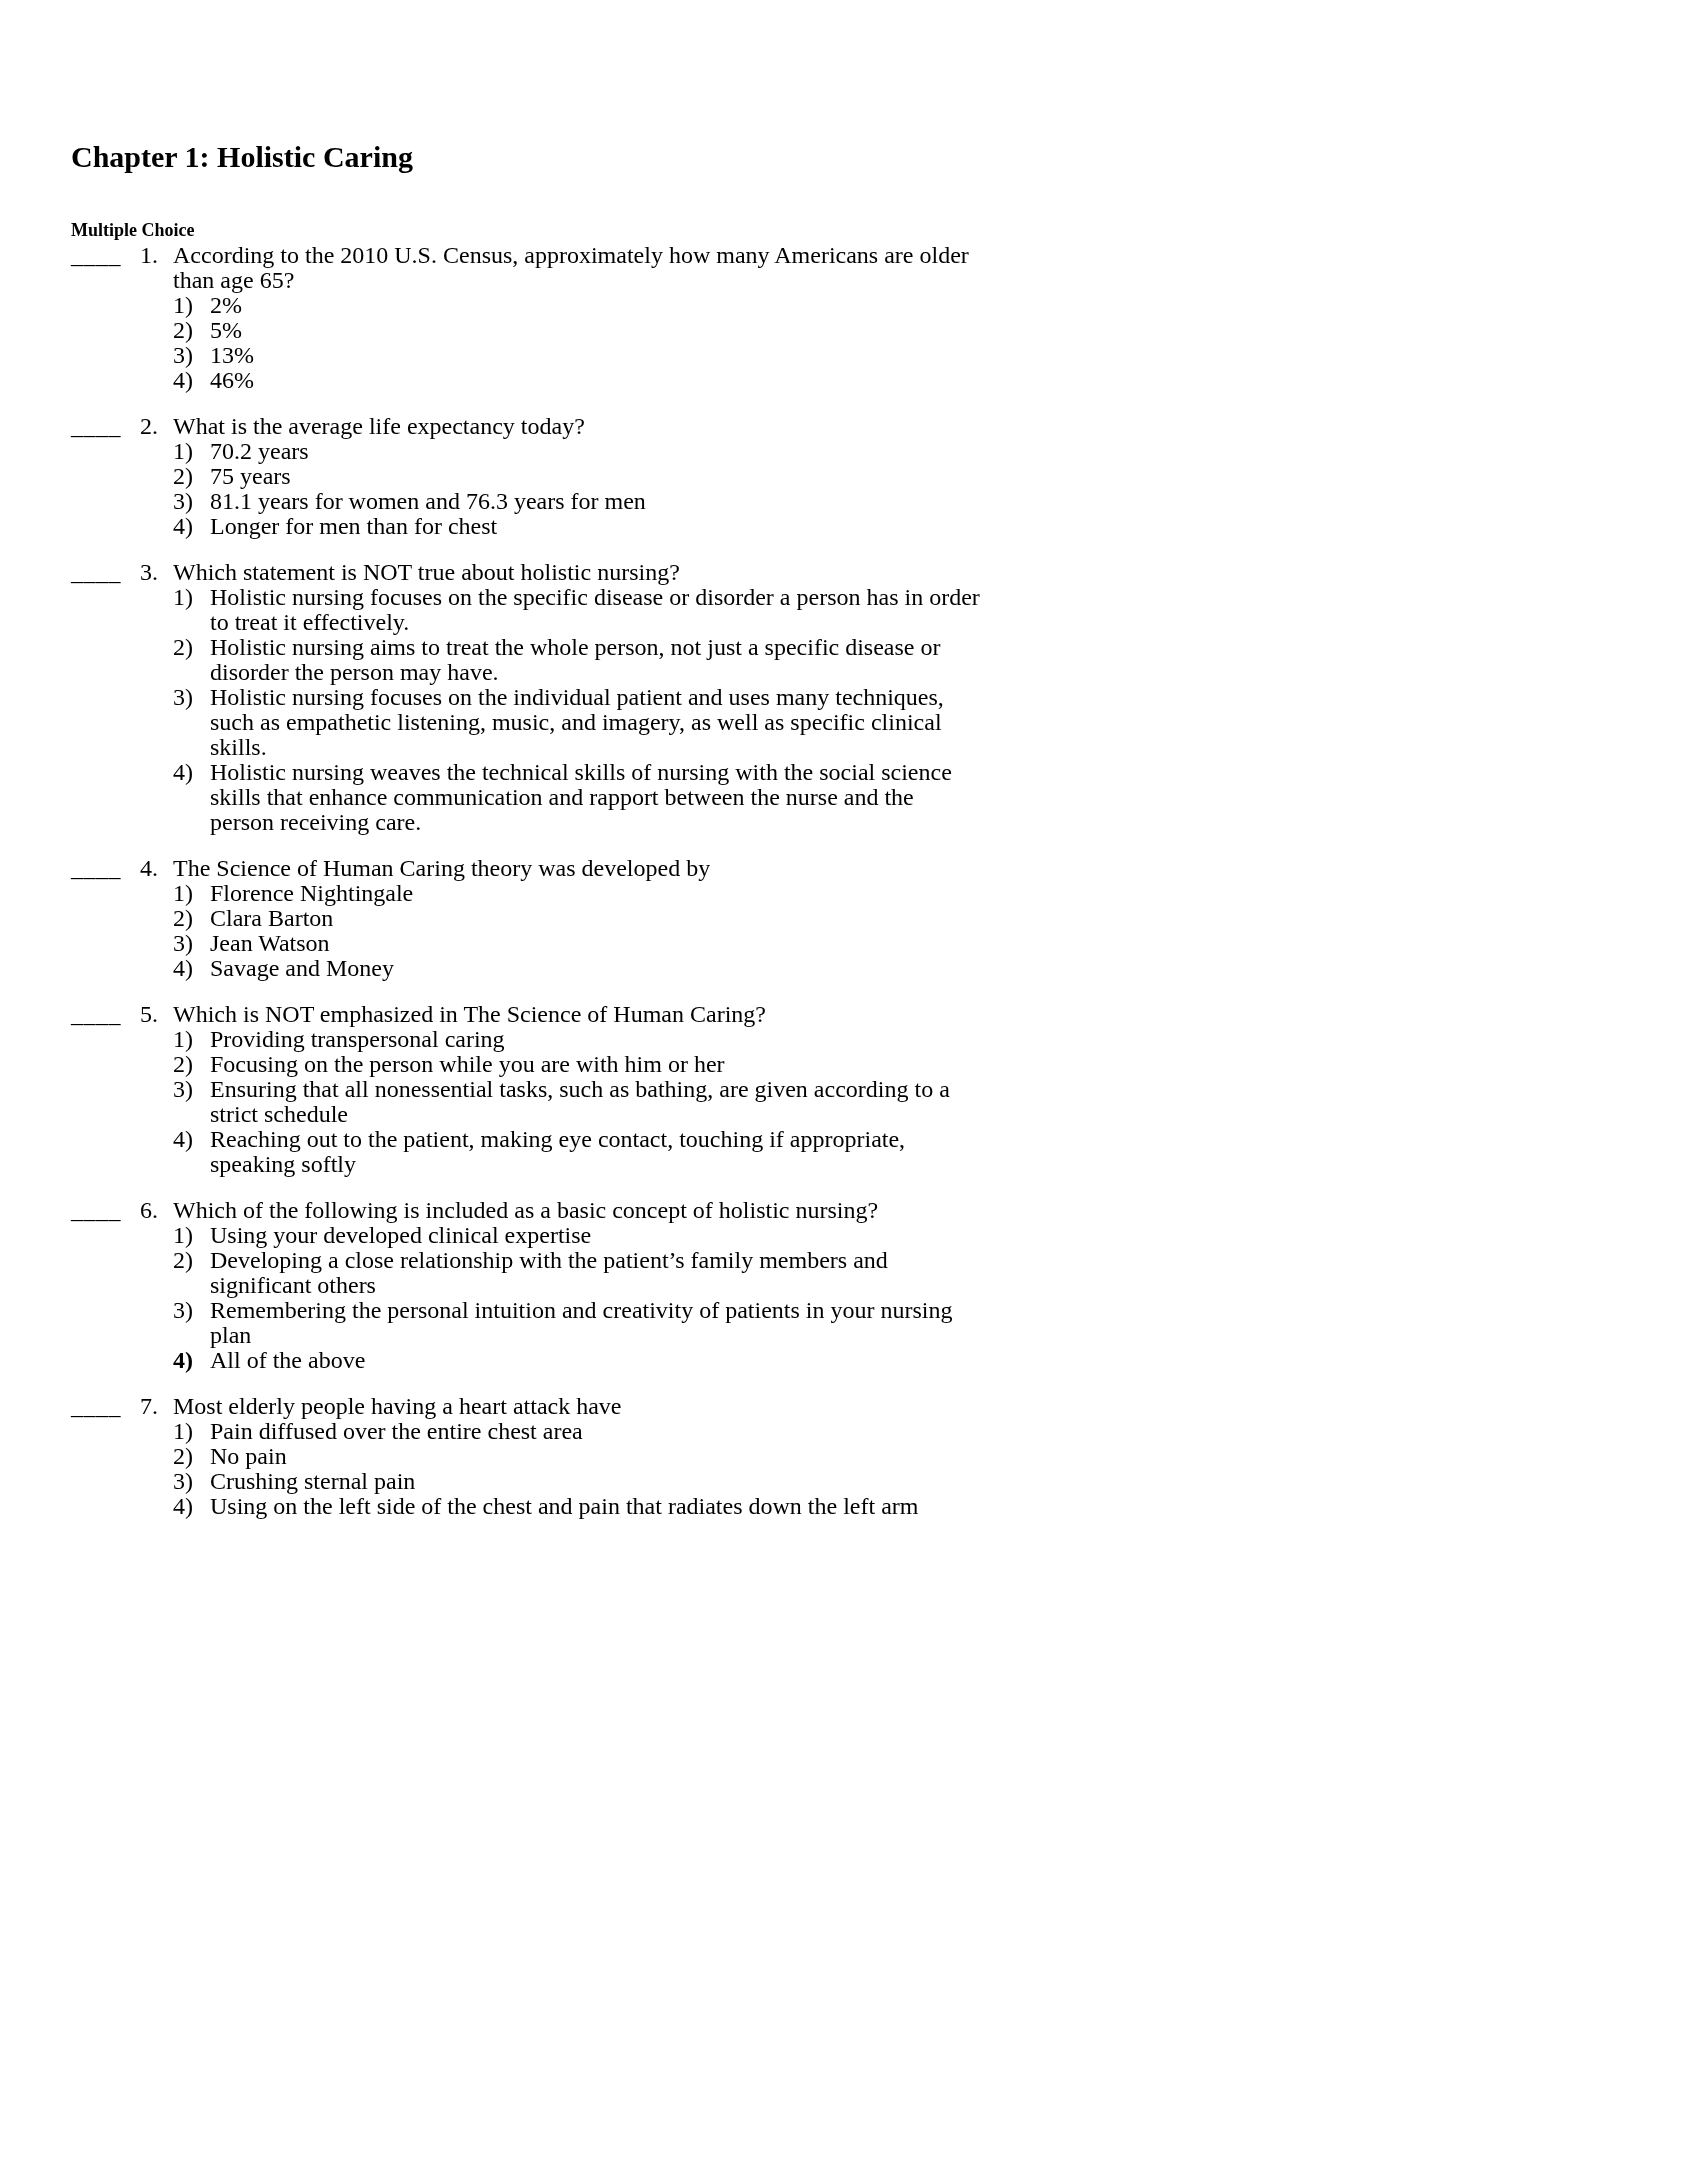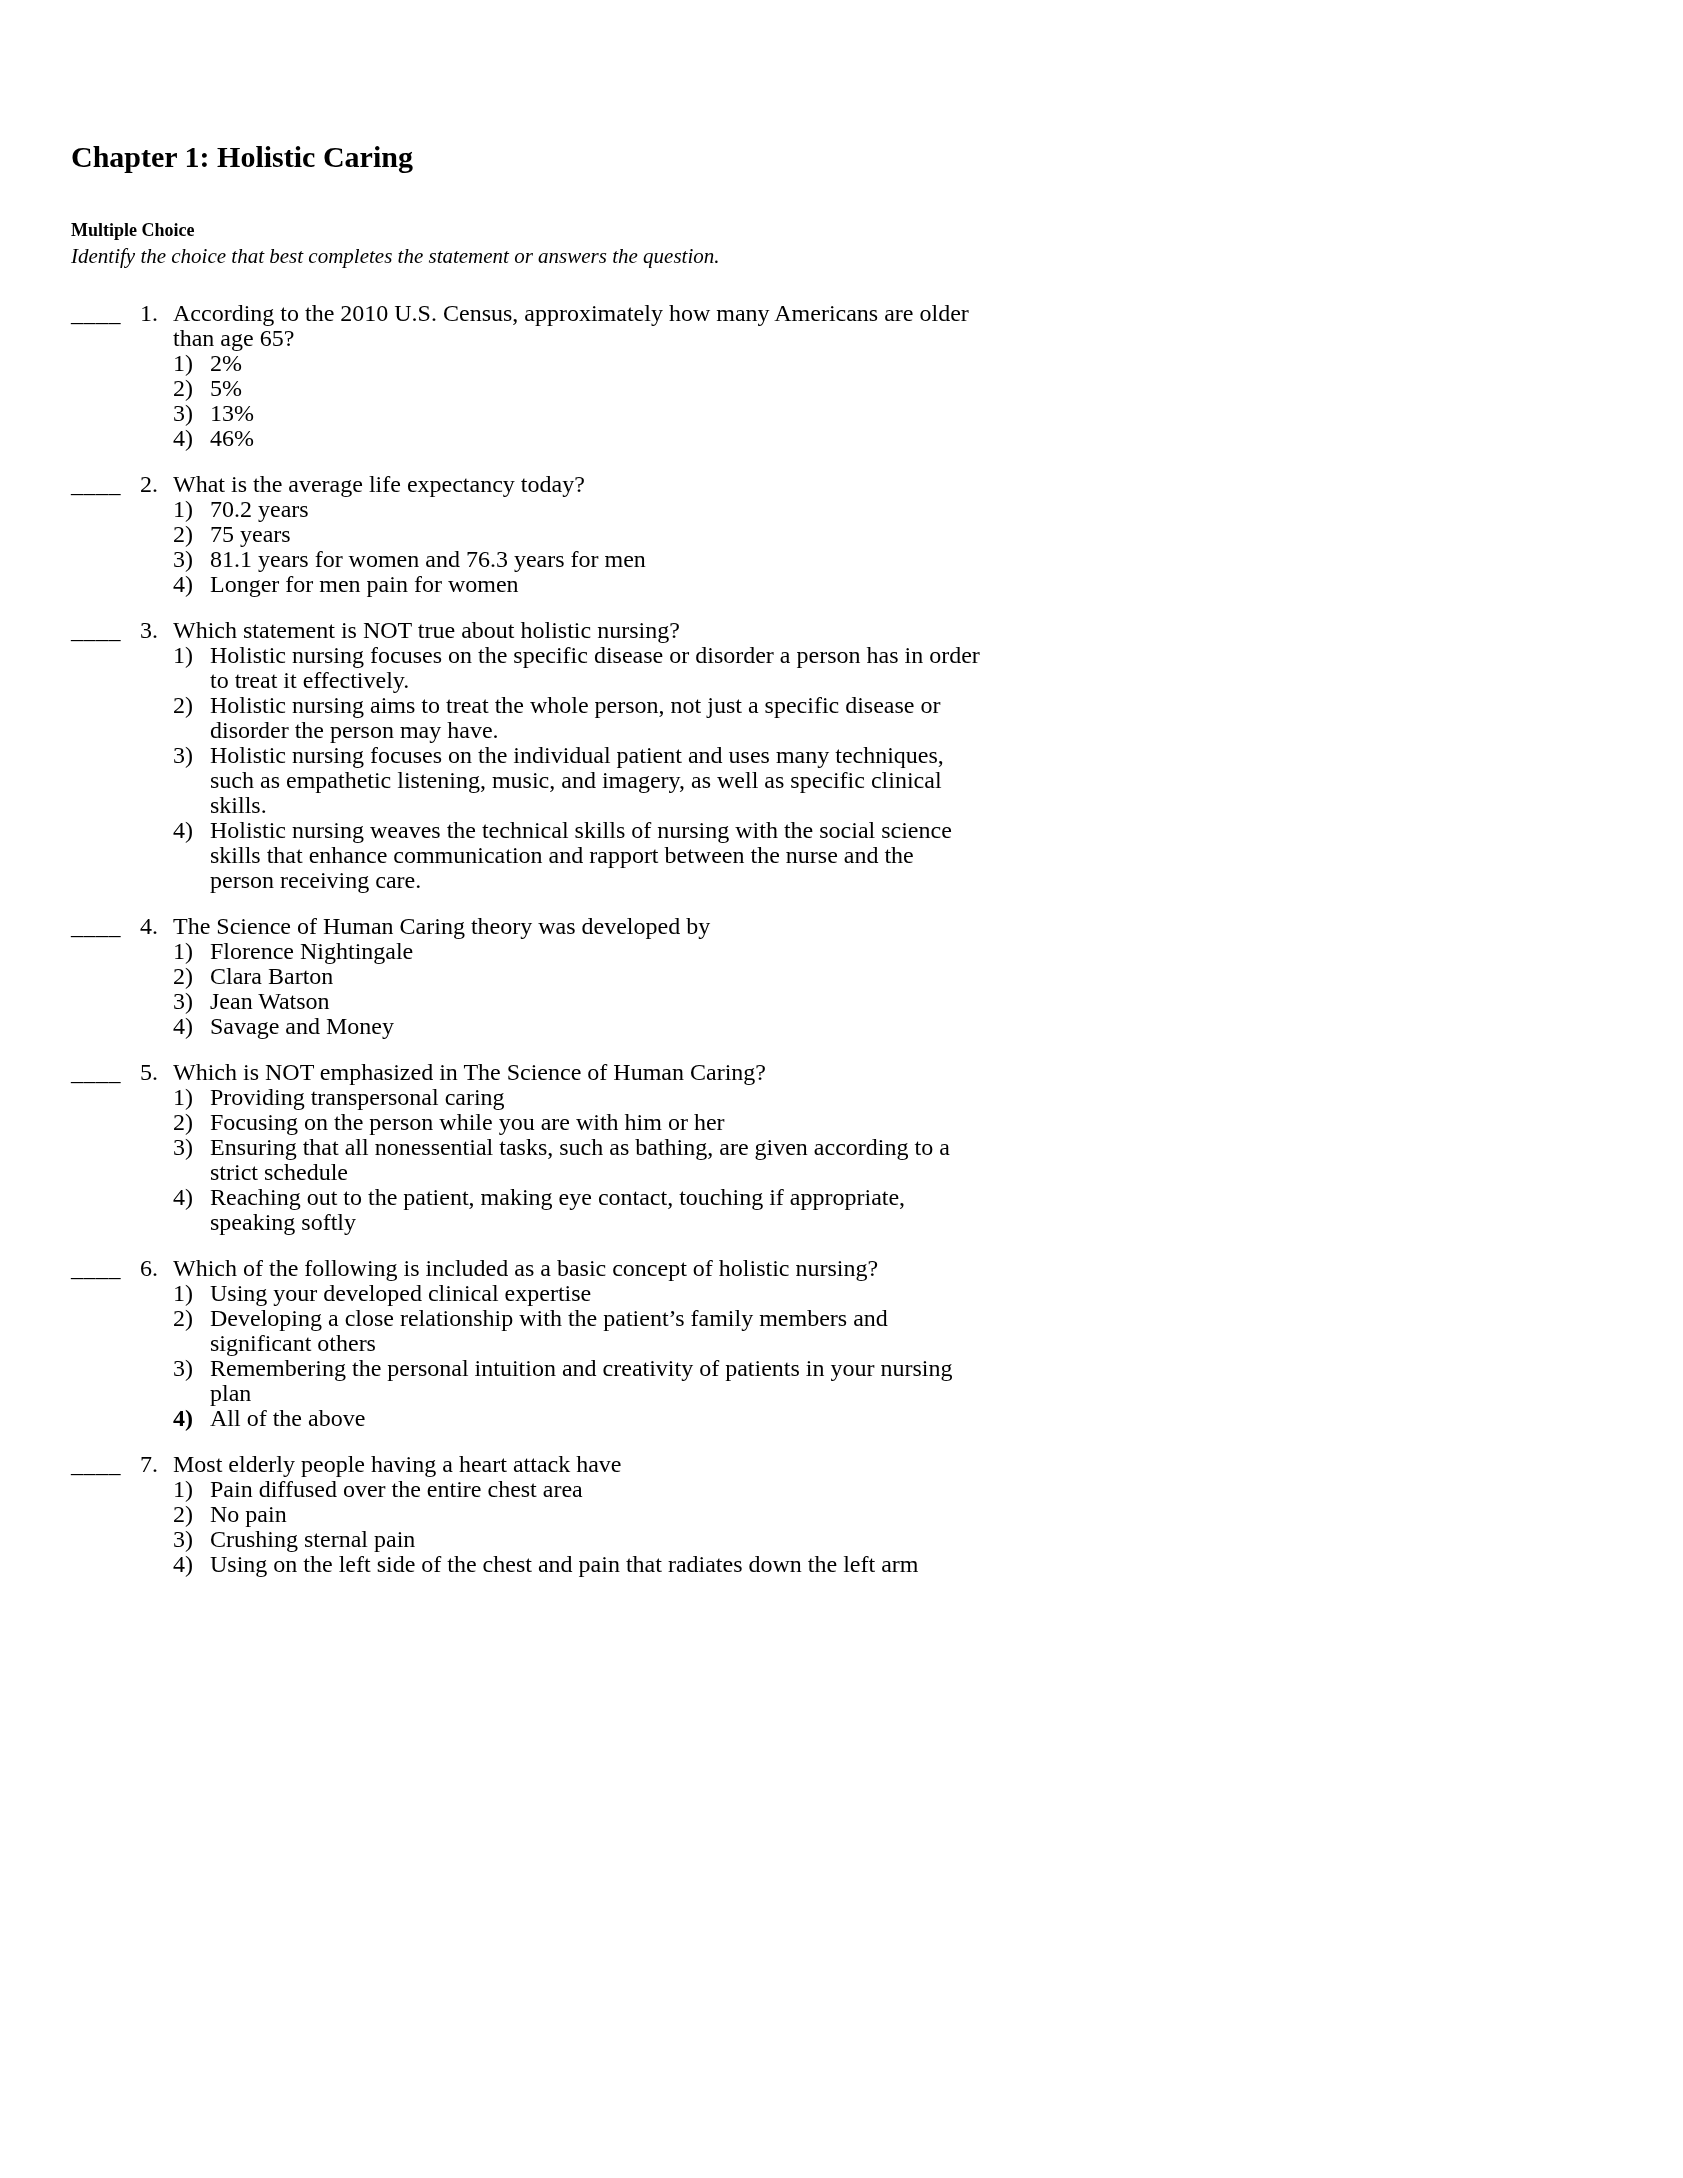--- a/index.html
+++ b/index.html
@@ -75,21 +75,20 @@
     flex: 0 1 auto;
     max-width: 772px;
   }
 </style>
 </head>
 <body>
 
 <div class="page">
   <h1 class="doc-title">Chapter 1: Holistic Caring</h1>
   <p class="section-heading">Multiple Choice</p>
-  <p class="instructions">Identify the choice that best completes the statement or answers the question.</p>
   <div>
       <div class="question">
         <span class="blank">____</span>
         <span class="qnum">1.</span>
         <div class="qbody">
           <div class="qtext">According to the 2010 U.S. Census, approximately how many Americans are older than age 65?</div>
           <div class="choice">
             <span class="cnum">1)</span>
             <span class="ctext">2%</span>
           </div>
@@ -119,21 +118,21 @@
           <div class="choice">
             <span class="cnum">2)</span>
             <span class="ctext">75 years</span>
           </div>
           <div class="choice">
             <span class="cnum">3)</span>
             <span class="ctext">81.1 years for women and 76.3 years for men</span>
           </div>
           <div class="choice">
             <span class="cnum">4)</span>
-            <span class="ctext">Longer for men pain for women</span>
+            <span class="ctext">Longer for men than for chest</span>
           </div>
         </div>
       </div>
       <div class="question">
         <span class="blank">____</span>
         <span class="qnum">3.</span>
         <div class="qbody">
           <div class="qtext">Which statement is NOT true about holistic nursing?</div>
           <div class="choice">
             <span class="cnum">1)</span>

